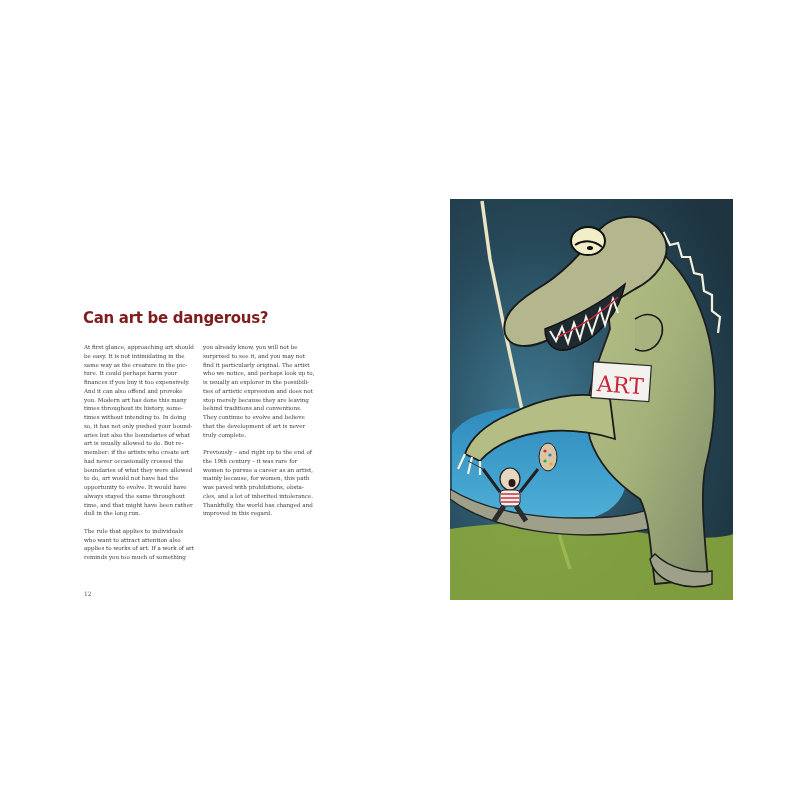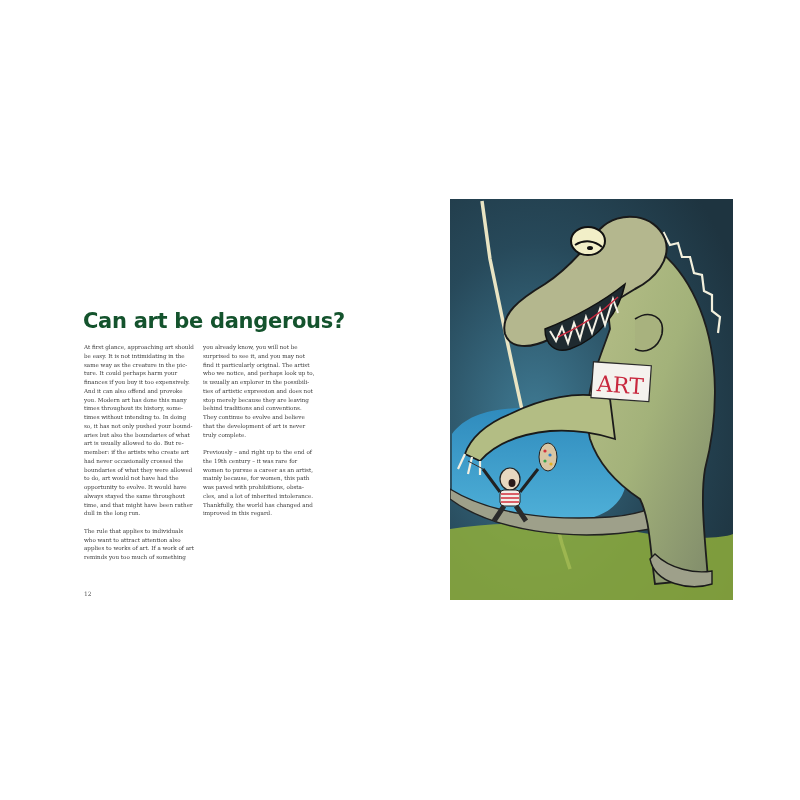--- a/index.html
+++ b/index.html
@@ -1,19 +1,19 @@
 <!DOCTYPE html>
 <html><head>
   <meta charset="utf-8">
   <style>
     html, body { margin: 0; padding: 0; }
     body { width: 800px; height: 800px; background: #ffffff; position: relative; overflow: hidden; font-family: "DejaVu Serif", serif; color: #2b2b2b; }
     .page-left { position: absolute; left: 0; top: 0; width: 400px; height: 800px; }
     .page-right { position: absolute; left: 400px; top: 0; width: 400px; height: 800px; }
-    .title { position: absolute; left: 83px; top: 309px; margin: 0; font-family: "DejaVu Sans", sans-serif; font-weight: bold; font-size: 21px; letter-spacing: -0.3px; color: #14532d; white-space: nowrap; }
+    .title { position: absolute; left: 83px; top: 309px; margin: 0; font-family: "DejaVu Sans", sans-serif; font-weight: bold; font-size: 15px; letter-spacing: -0.3px; color: #7f1d1d; white-space: nowrap; }
     .col { position: absolute; top: 343px; width: 125px; font-size: 5.6px; line-height: 8.75px; color: #3a3a3a; }
     .col p { margin: 0 0 8.75px 0; white-space: pre-line; }
     .col1 { left: 84px; }
     .col2 { left: 203px; width: 130px; }
     .folio { position: absolute; left: 84px; top: 590px; font-size: 6px; color: #555; }
     .illus { position: absolute; left: 50px; top: 199px; width: 283px; height: 401px; overflow: hidden; background: #233b47; }
     .illus svg { display: block; }
   </style>
 </head>
 <body>

